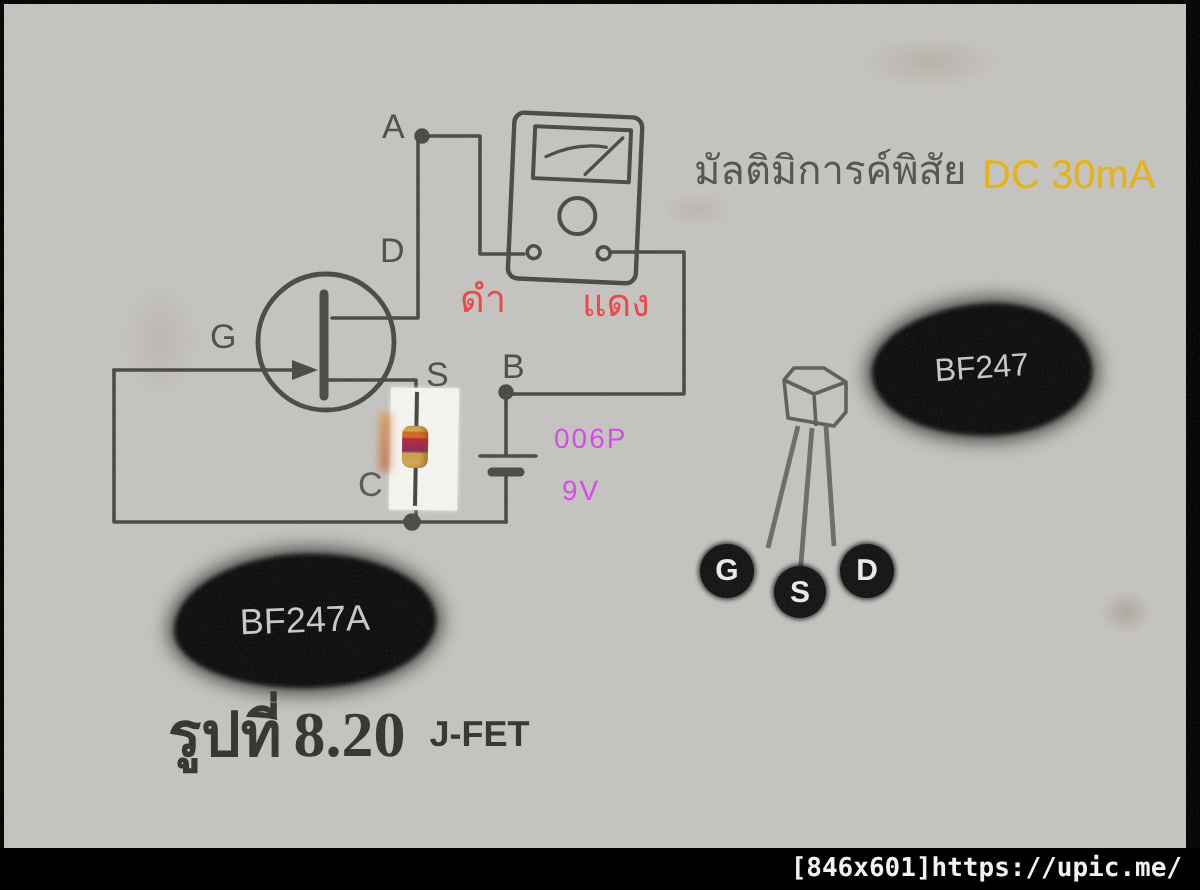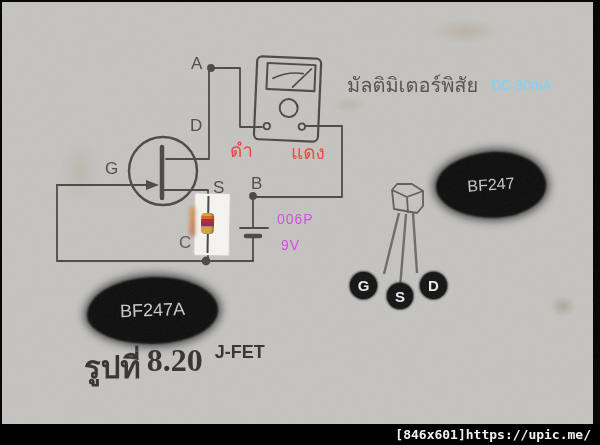--- a/index.html
+++ b/index.html
@@ -22,21 +22,21 @@
   .stain4{left:332px;top:96px;width:34px;height:18px;
     background:radial-gradient(closest-side,rgba(146,136,116,.22),rgba(146,136,116,0));}
 
   svg.circuit{position:absolute;left:0;top:0;pointer-events:none;}
 
   .lbl{position:absolute;color:#4e4c48;font-size:17px;line-height:1;white-space:nowrap;}
   .thai{font-size:19px;color:#ef4444;}
   .batt{font-size:14px;color:#d946ef;letter-spacing:1px;}
 
   .annot-thai{position:absolute;left:347px;top:69px;font-size:20px;color:#54524d;white-space:nowrap;}
-  .annot-range{position:absolute;left:491px;top:77px;font-size:14px;color:#7dd3fc;white-space:nowrap;}
+  .annot-range{position:absolute;left:491px;top:77px;font-size:20px;color:#eab308;white-space:nowrap;}
 
   .white-patch{
     position:absolute;left:195px;top:194px;width:34px;height:61px;
     background:#f7f6f2;transform:rotate(1deg);
     box-shadow:0 0 2px rgba(255,255,255,.8);
   }
   .res-lead{position:absolute;left:12px;top:2px;width:2px;height:57px;background:#454540;}
   .res-body{
     position:absolute;left:6px;top:19px;width:13px;height:21px;border-radius:4px;
     background:linear-gradient(180deg,
@@ -70,21 +70,21 @@
     position:absolute;background:#111;color:#ececec;border-radius:50%;
     display:flex;align-items:center;justify-content:center;
     font-size:15px;font-weight:bold;
     box-shadow:0 0 2px 1px rgba(0,0,0,.7);
   }
   .pin-g{left:350px;top:272px;width:27px;height:27px;}
   .pin-s{left:387px;top:283px;width:26px;height:26px;}
   .pin-d{left:420px;top:272px;width:27px;height:27px;}
 
   .caption{
-    position:absolute;left:84px;top:342px;display:flex;align-items:flex-start;
+    position:absolute;left:84px;top:342px;display:flex;align-items:center;
     color:#34322e;white-space:nowrap;
   }
   .cap-prefix{font-size:31px;font-weight:bold;}
   .cap-number{font-size:32px;font-weight:bold;margin-left:6px;font-family:"Liberation Serif","DejaVu Serif",serif;}
   .cap-title{font-size:27px;font-weight:600;margin-left:22px;}
   .cap-device{font-size:18px;font-weight:bold;margin-left:12px;}
 
   .grain{position:absolute;left:0;top:0;opacity:.11;pointer-events:none;}
 
   .watermark{
@@ -162,21 +162,21 @@
 <div class="lbl" style="left:213px;top:179px;">S</div>
 <div class="lbl" style="left:251px;top:175px;">B</div>
 <div class="lbl" style="left:179px;top:234px;color:#5a5853;">C</div>
 
 <div class="lbl thai" style="left:230px;top:141px;">ดำ</div>
 <div class="lbl thai" style="left:291px;top:143px;">แดง</div>
 
 <div class="lbl batt" style="left:277px;top:212px;">006P</div>
 <div class="lbl batt" style="left:281px;top:238px;">9V</div>
 
-<div class="annot-thai">มัลติมิเตอร์พิสัย</div>
+<div class="annot-thai">มัลติมิการค์พิสัย</div>
 <div class="annot-range">DC 30mA</div>
 
 <div class="sticker sticker-top">
   <span>BF247</span>
 </div>
 <div class="sticker sticker-bottom">
   <span>BF247A</span>
 </div>
 
 <div class="pin-circle pin-g">

